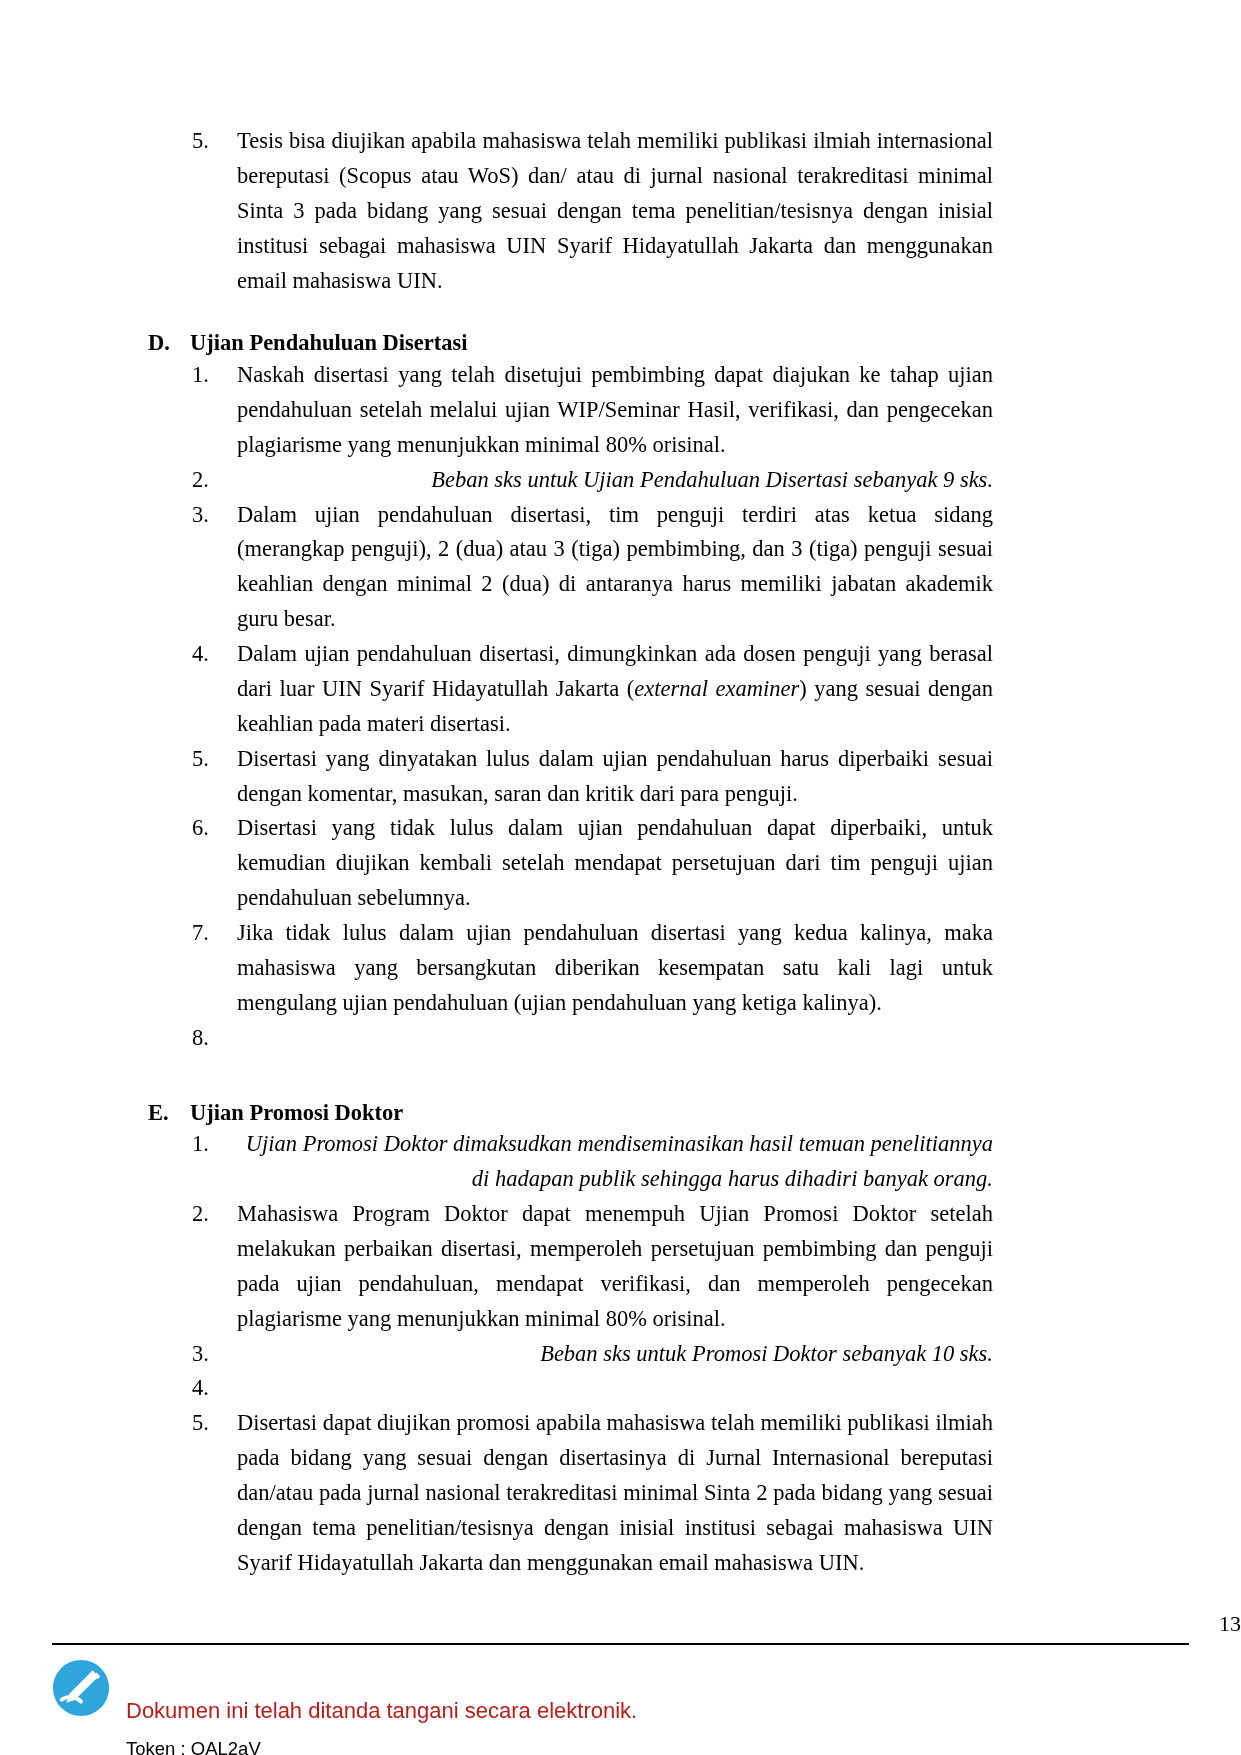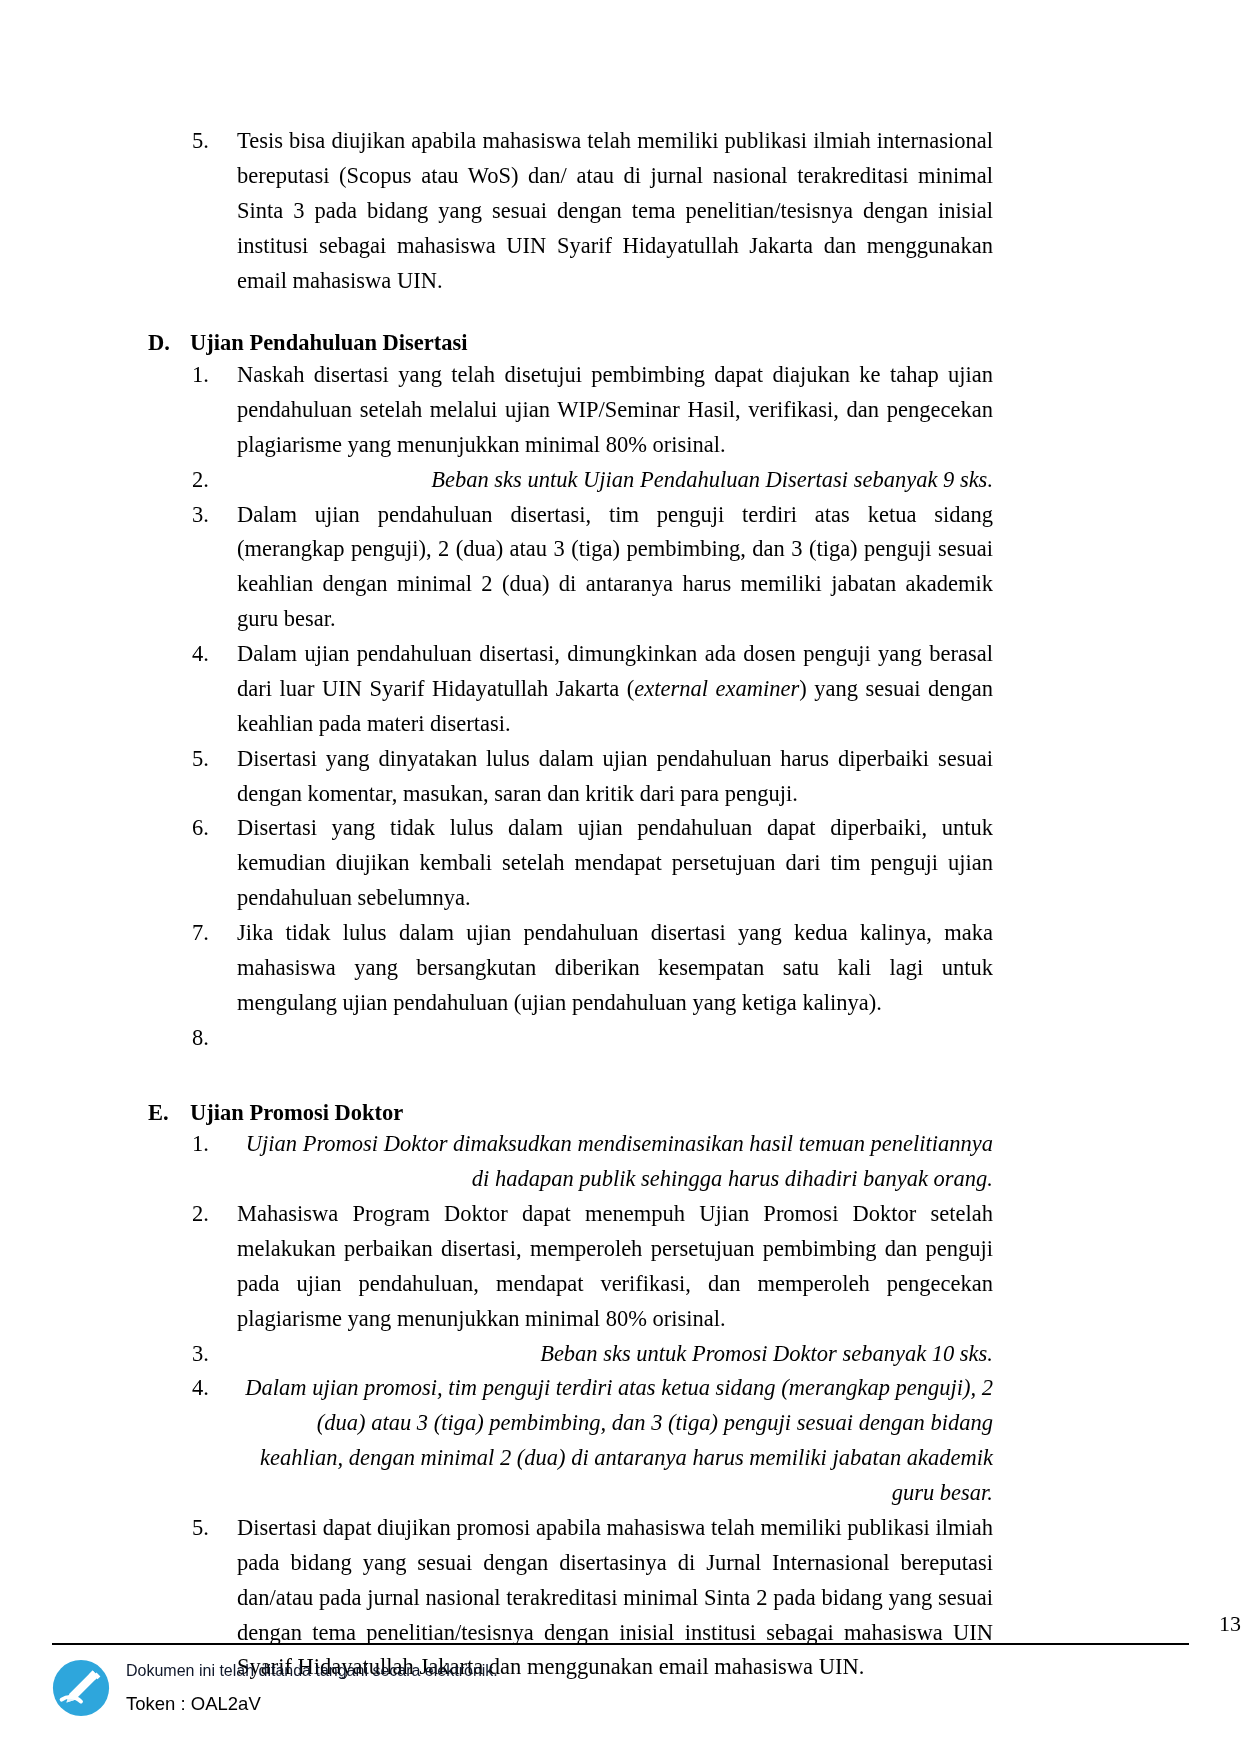--- a/index.html
+++ b/index.html
@@ -107,23 +107,24 @@
     height: 62px;
     flex: 0 0 62px;
     margin-top: 2px;
   }
   .sign-text {
     margin-left: 14px;
     font-family: "Liberation Sans", "DejaVu Sans", sans-serif;
     padding-top: 4px;
   }
   .sign-line1 {
-    font-size: 16px;
+    font-size: 22px;
     line-height: 1.45;
-    color: #0f172a;
+    color: #b91c1c;
+    margin-top: 36px;
   }
   .sign-line2 {
     font-size: 18.5px;
     line-height: 1.45;
     font-weight: normal;
     color: #000000;
     margin-top: 9px;
   }
 </style>
 </head>
@@ -196,21 +197,20 @@
       <li>
         <span class="num">2.</span>
         <span class="txt">Mahasiswa Program Doktor dapat menempuh Ujian Promosi Doktor setelah melakukan perbaikan disertasi, memperoleh persetujuan pembimbing dan penguji pada ujian pendahuluan, mendapat verifikasi, dan memperoleh pengecekan plagiarisme yang menunjukkan minimal 80% orisinal.</span>
       </li>
       <li>
         <span class="num">3.</span>
         <span class="txt nojust">Beban sks untuk Promosi Doktor sebanyak 10 sks.</span>
       </li>
       <li>
         <span class="num">4.</span>
-        <span class="txt nojust">Dalam ujian promosi, tim penguji terdiri atas ketua sidang (merangkap penguji), 2 (dua) atau 3 (tiga) pembimbing, dan 3 (tiga) penguji sesuai dengan bidang keahlian, dengan minimal 2 (dua) di antaranya harus memiliki jabatan akademik guru besar.</span>
       </li>
       <li>
         <span class="num">5.</span>
         <span class="txt">Disertasi dapat diujikan promosi apabila mahasiswa telah memiliki publikasi ilmiah pada bidang yang sesuai dengan disertasinya di Jurnal Internasional bereputasi dan/atau pada jurnal nasional terakreditasi minimal Sinta 2 pada bidang yang sesuai dengan tema penelitian/tesisnya dengan inisial institusi sebagai mahasiswa UIN Syarif Hidayatullah Jakarta dan menggunakan email mahasiswa UIN.</span>
       </li>
     </ol>
 
   </div>
 
   <div class="page-number">13</div>

